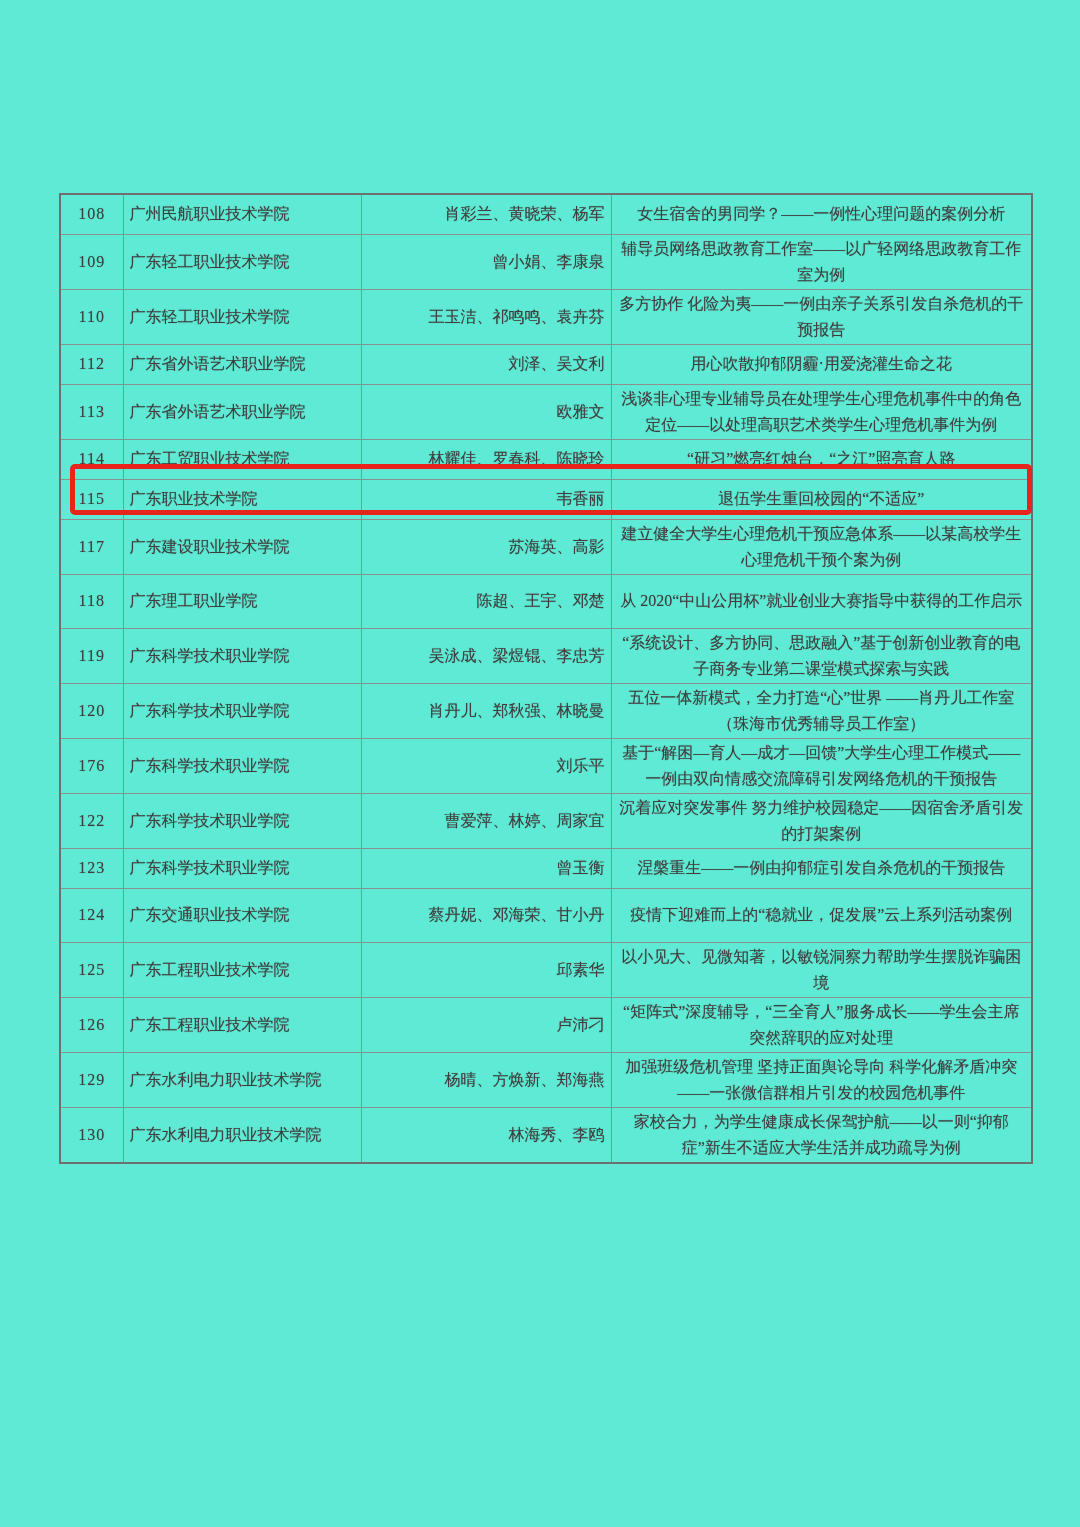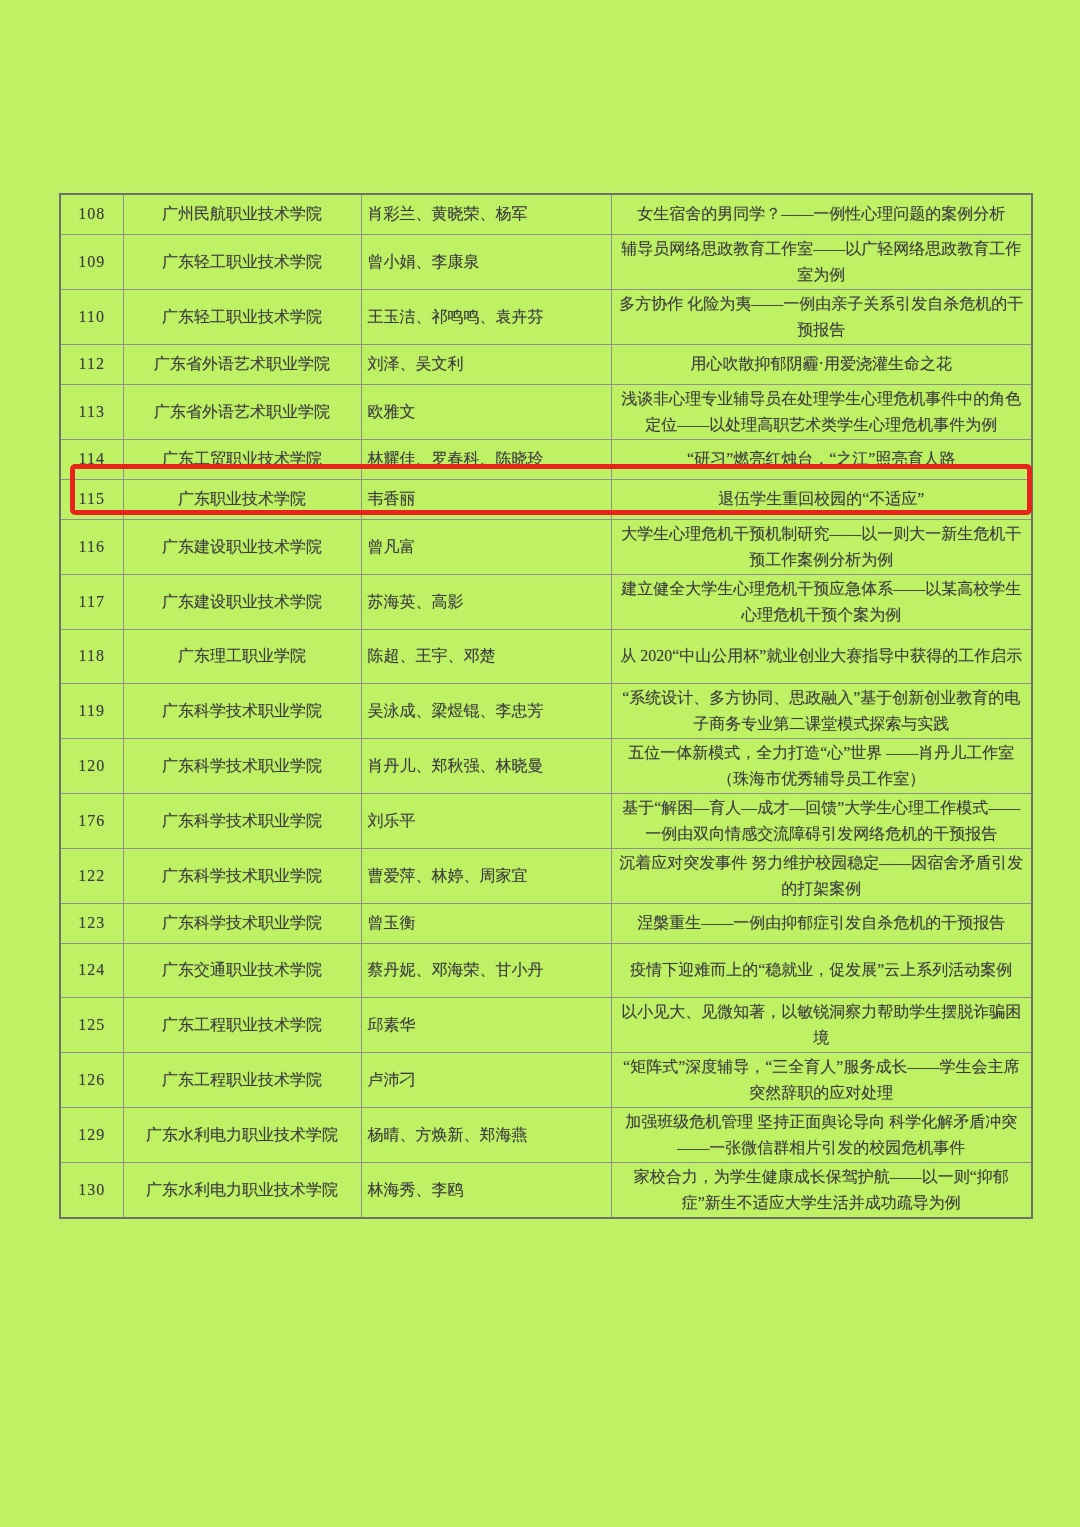--- a/index.html
+++ b/index.html
@@ -4,21 +4,21 @@
 <style>
   html, body {
     margin: 0;
     padding: 0;
     background: #ffffff;
   }
   .page {
     position: relative;
     width: 1080px;
     height: 1527px;
-    background: #bef264;
+    background: #5eead4;
     overflow: hidden;
     font-family: "Liberation Serif", "DejaVu Serif", serif;
   }
   table.doc-table {
     position: absolute;
     left: 59px;
     top: 193px;
     width: 972px;
     border-collapse: collapse;
     table-layout: fixed;
@@ -35,22 +35,22 @@
     text-shadow: 0 0 1px rgba(80,80,80,0.45);
   }
   tr.l1 { height: 40px; }
   tr.l2 { height: 54px; }
   td.c-no {
     text-align: center;
     font-size: 15px;
     letter-spacing: 1px;
     color: #474747;
   }
-  td.c-school { text-align: center; }
-  td.c-authors { text-align: left; }
+  td.c-school { text-align: left; }
+  td.c-authors { text-align: right; }
   td.c-title {
     text-align: center;
     padding: 1px 10px;
   }
   .red-box {
     position: absolute;
     left: 70px;
     top: 464px;
     width: 962px;
     height: 51px;
@@ -107,26 +107,20 @@
           <td class="c-no">114</td>
           <td class="c-school">广东工贸职业技术学院</td>
           <td class="c-authors">林耀佳、罗春科、陈晓玲</td>
           <td class="c-title">“研习”燃亮红烛台，“之江”照亮育人路</td>
         </tr>
         <tr class="l1">
           <td class="c-no">115</td>
           <td class="c-school">广东职业技术学院</td>
           <td class="c-authors">韦香丽</td>
           <td class="c-title">退伍学生重回校园的“不适应”</td>
-        </tr>
-        <tr class="l2">
-          <td class="c-no">116</td>
-          <td class="c-school">广东建设职业技术学院</td>
-          <td class="c-authors">曾凡富</td>
-          <td class="c-title">大学生心理危机干预机制研究——以一则大一新生危机干预工作案例分析为例</td>
         </tr>
         <tr class="l2">
           <td class="c-no">117</td>
           <td class="c-school">广东建设职业技术学院</td>
           <td class="c-authors">苏海英、高影</td>
           <td class="c-title">建立健全大学生心理危机干预应急体系——以某高校学生心理危机干预个案为例</td>
         </tr>
         <tr class="l2">
           <td class="c-no">118</td>
           <td class="c-school">广东理工职业学院</td>

